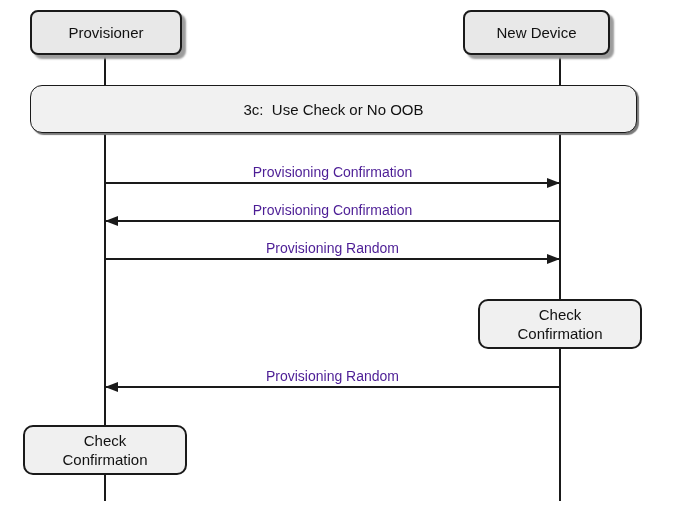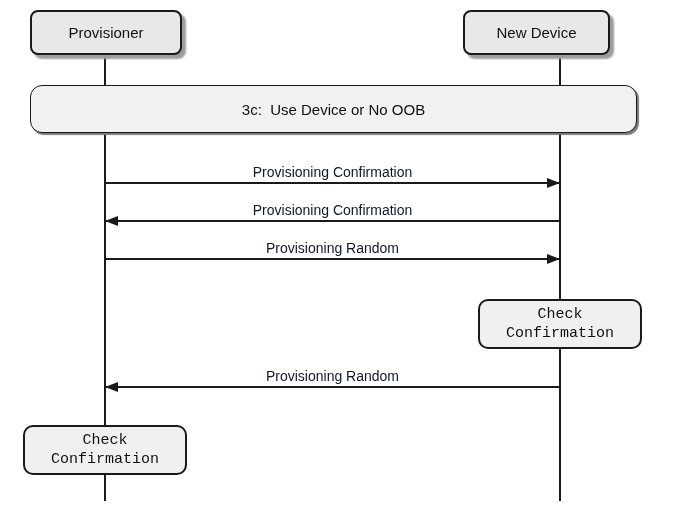--- a/index.html
+++ b/index.html
@@ -51,33 +51,32 @@
   .action-box{
     position:absolute;
     box-sizing:border-box;
     width:164px;height:50px;
     background:#f0f0f0;
     border:2px solid #1a1a1a;
     border-radius:10px;
     display:flex;flex-direction:column;align-items:center;justify-content:center;
     font-size:15px;line-height:19px;color:#111;
     z-index:3;
-    font-family:Liberation Mono, monospace;
   }
   
   .message{
     position:absolute;
     left:105px;width:455px;
     z-index:2;
   }
   .message .label{
     position:absolute;
     left:0;right:0;bottom:4px;
     text-align:center;
-    font-size:14px;color:#0f172a;
+    font-size:14px;color:#4c1d95;
     white-space:nowrap;
   }
   .message .shaft{
     position:absolute;
     bottom:0;height:2px;left:0;right:0;
     background:#1a1a1a;
   }
   .message .head{
     position:absolute;
     width:0;height:0;
@@ -114,21 +113,21 @@
 
 
   <div class="actor-box" style="left:30px;top:10px;width:152px;text-align:right;">
     <span>Provisioner</span>
   </div>
   <div class="actor-box" style="left:463px;top:10px;width:147px;">
     <span>New Device</span>
   </div>
 
   <div class="banner-box">
-    <span>3c:  Use Device or No OOB</span>
+    <span>3c:  Use Check or No OOB</span>
   </div>
 
   <div class="message dir-right" style="top:166px;height:18px;">
     <div class="label">Provisioning Confirmation</div>
     <div class="shaft"></div>
     <div class="head"></div>
   </div>
 
   <div class="message dir-left" style="top:204px;height:18px;">
     <div class="label">Provisioning Confirmation</div>

